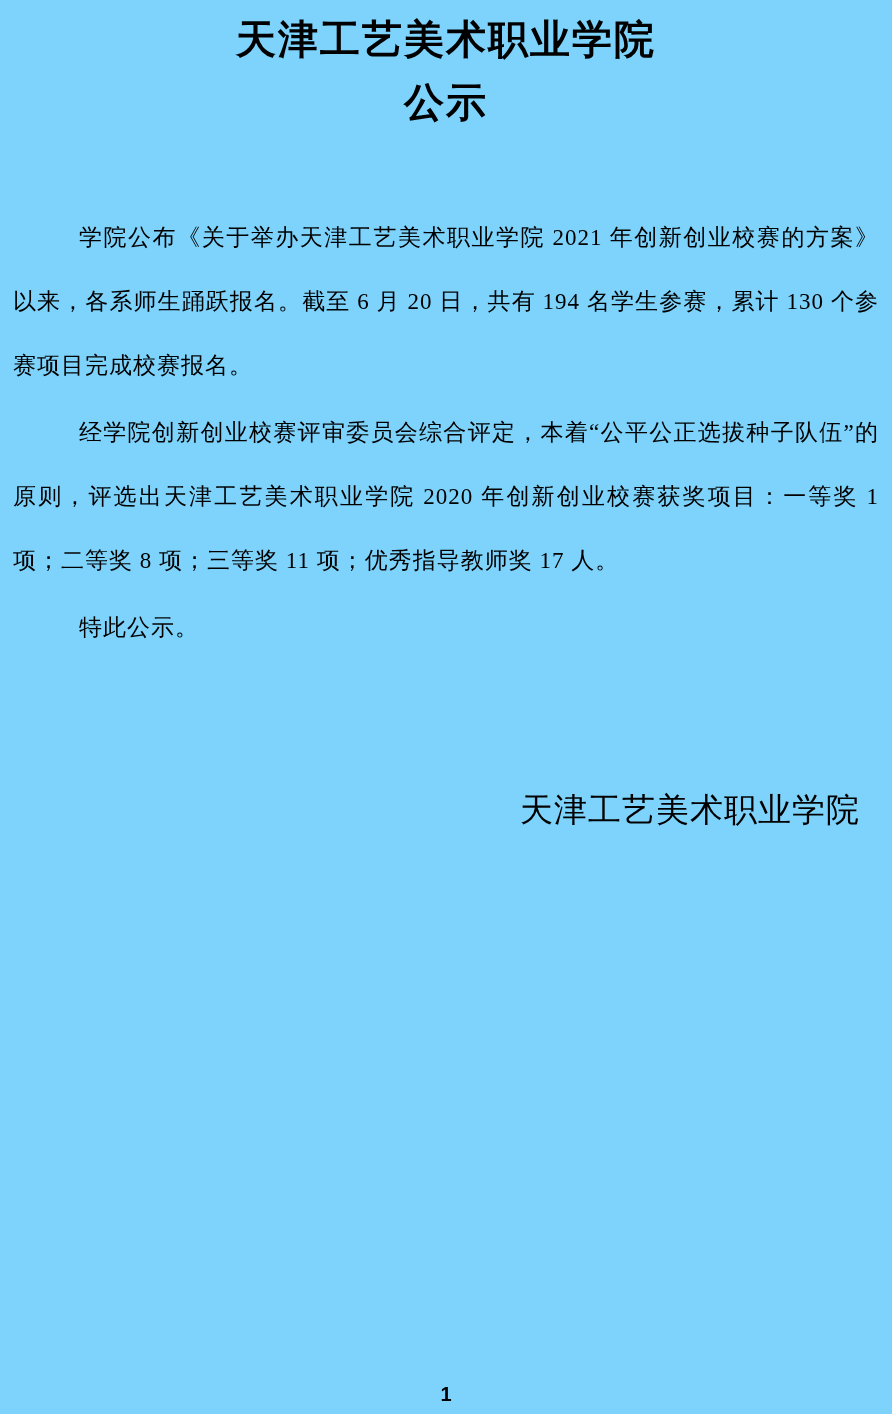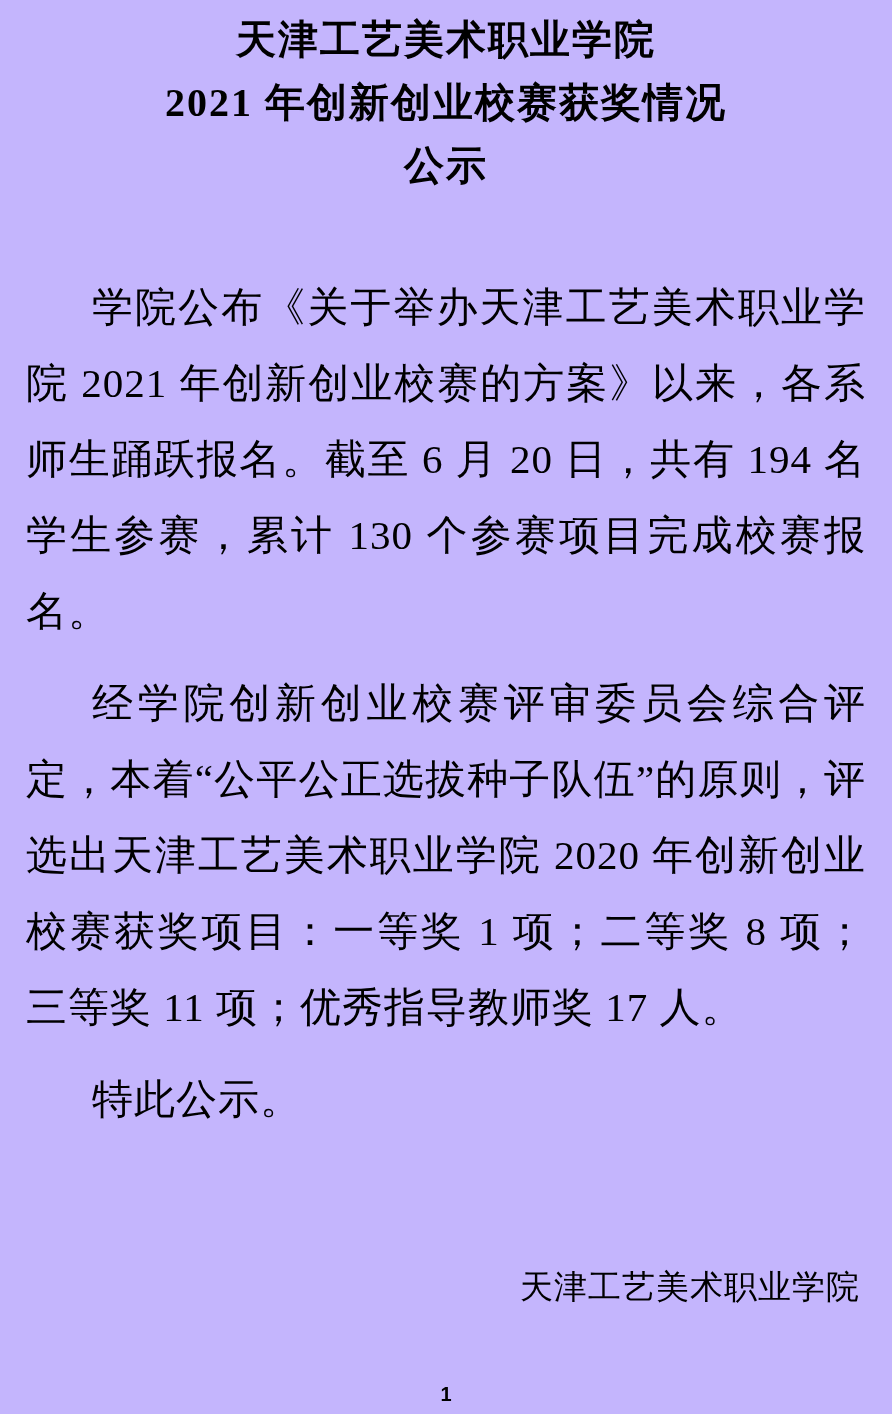--- a/index.html
+++ b/index.html
@@ -5,41 +5,41 @@
   html, body {
     margin: 0;
     padding: 0;
     background: #ffffff;
   }
   .page {
     position: relative;
     width: 892px;
     height: 1414px;
     margin: 0 auto;
-    background: #c4b5fd;
+    background: #7dd3fc;
     color: #000000;
     box-sizing: border-box;
     padding: 8px 10px 0 10px;
     overflow: hidden;
     font-family: "Liberation Serif", "DejaVu Serif", serif;
   }
   .title {
     text-align: center;
     font-weight: 700;
     font-size: 40px;
     line-height: 63px;
     letter-spacing: 2px;
   }
   .doc-body {
     margin-top: 72px;
   }
   .para {
-    margin: 16px;
-    font-size: 41px;
-    line-height: 76px;
+    margin: 3px;
+    font-size: 23px;
+    line-height: 64px;
     text-align: justify;
     text-indent: 66px;
     letter-spacing: 1px;
   }
   .signature {
     margin-top: 118px;
     text-align: right;
     padding-right: 22px;
     font-size: 33px;
     line-height: 65px;
@@ -56,21 +56,20 @@
     font-family: "Liberation Sans", "DejaVu Sans", sans-serif;
   }
 </style>
 </head>
 <body>
 
 <div class="page">
 
   <header class="title">
     <div class="title-line">天津工艺美术职业学院</div>
-    <div class="title-line">2021 年创新创业校赛获奖情况</div>
     <div class="title-line">公示</div>
   </header>
 
   <main class="doc-body">
     <p class="para">学院公布《关于举办天津工艺美术职业学院 2021 年创新创业校赛的方案》以来，各系师生踊跃报名。截至 6 月 20 日，共有 194 名学生参赛，累计 130 个参赛项目完成校赛报名。</p>
     <p class="para">经学院创新创业校赛评审委员会综合评定，本着“公平公正选拔种子队伍”的原则，评选出天津工艺美术职业学院 2020 年创新创业校赛获奖项目：一等奖 1 项；二等奖 8 项；三等奖 11 项；优秀指导教师奖 17 人。</p>
     <p class="para">特此公示。</p>
   </main>
 
   <div class="signature">

